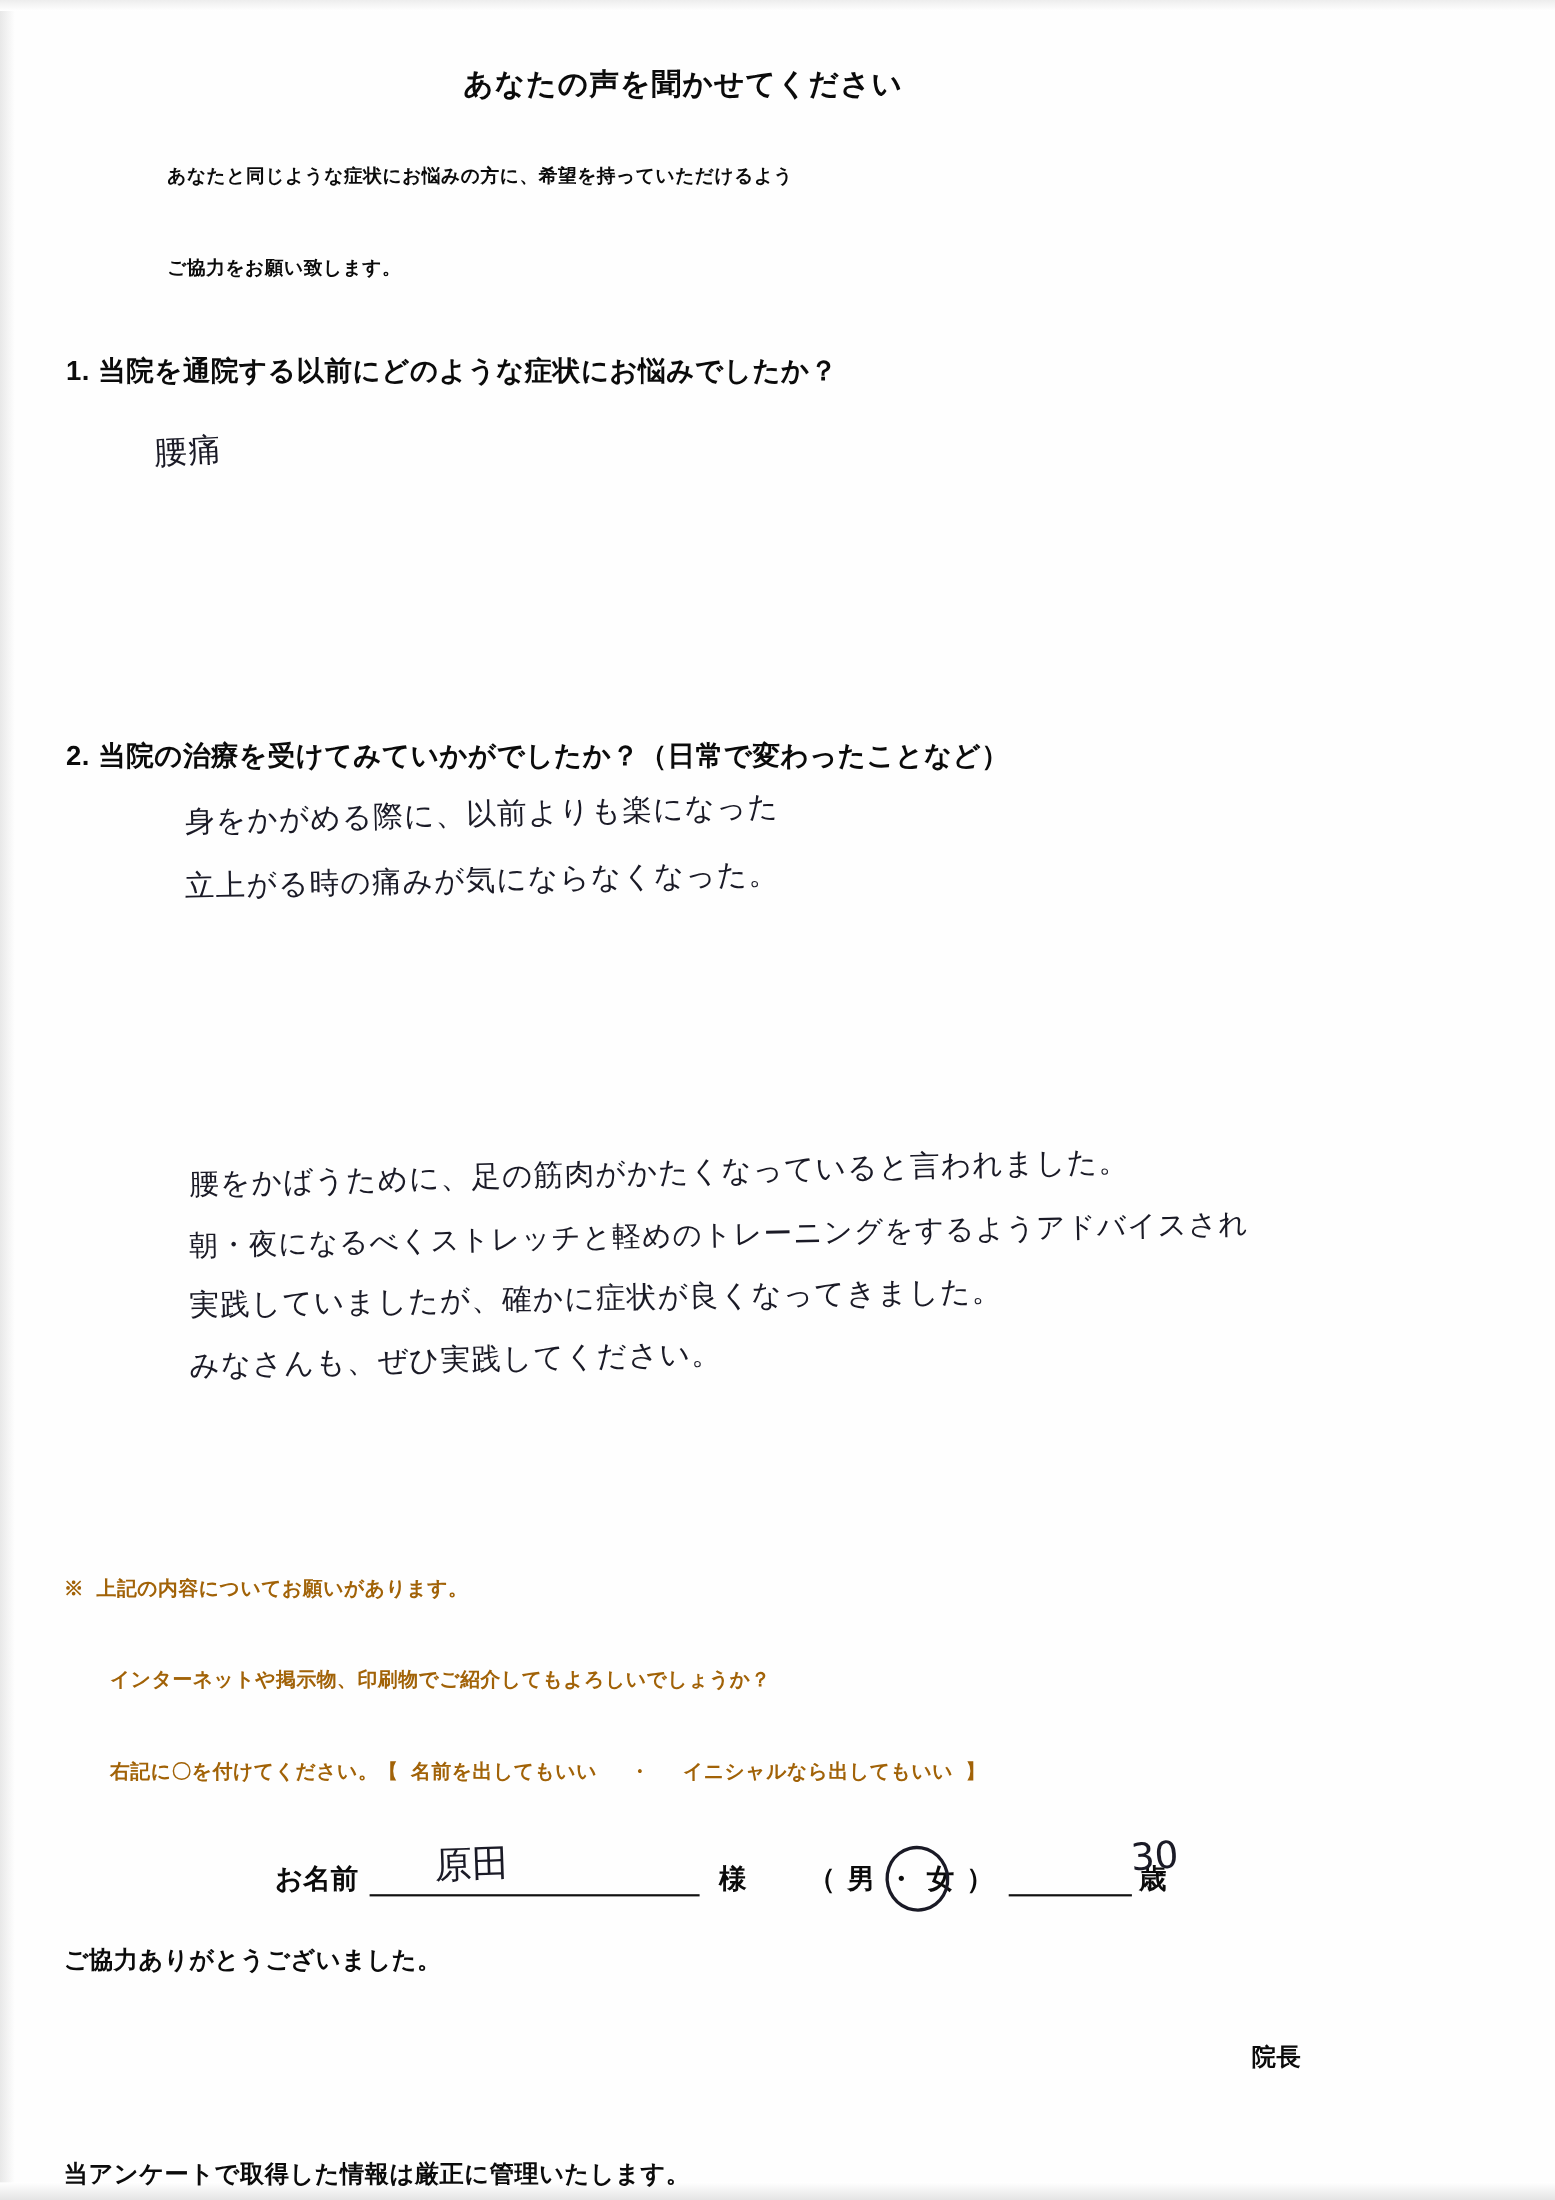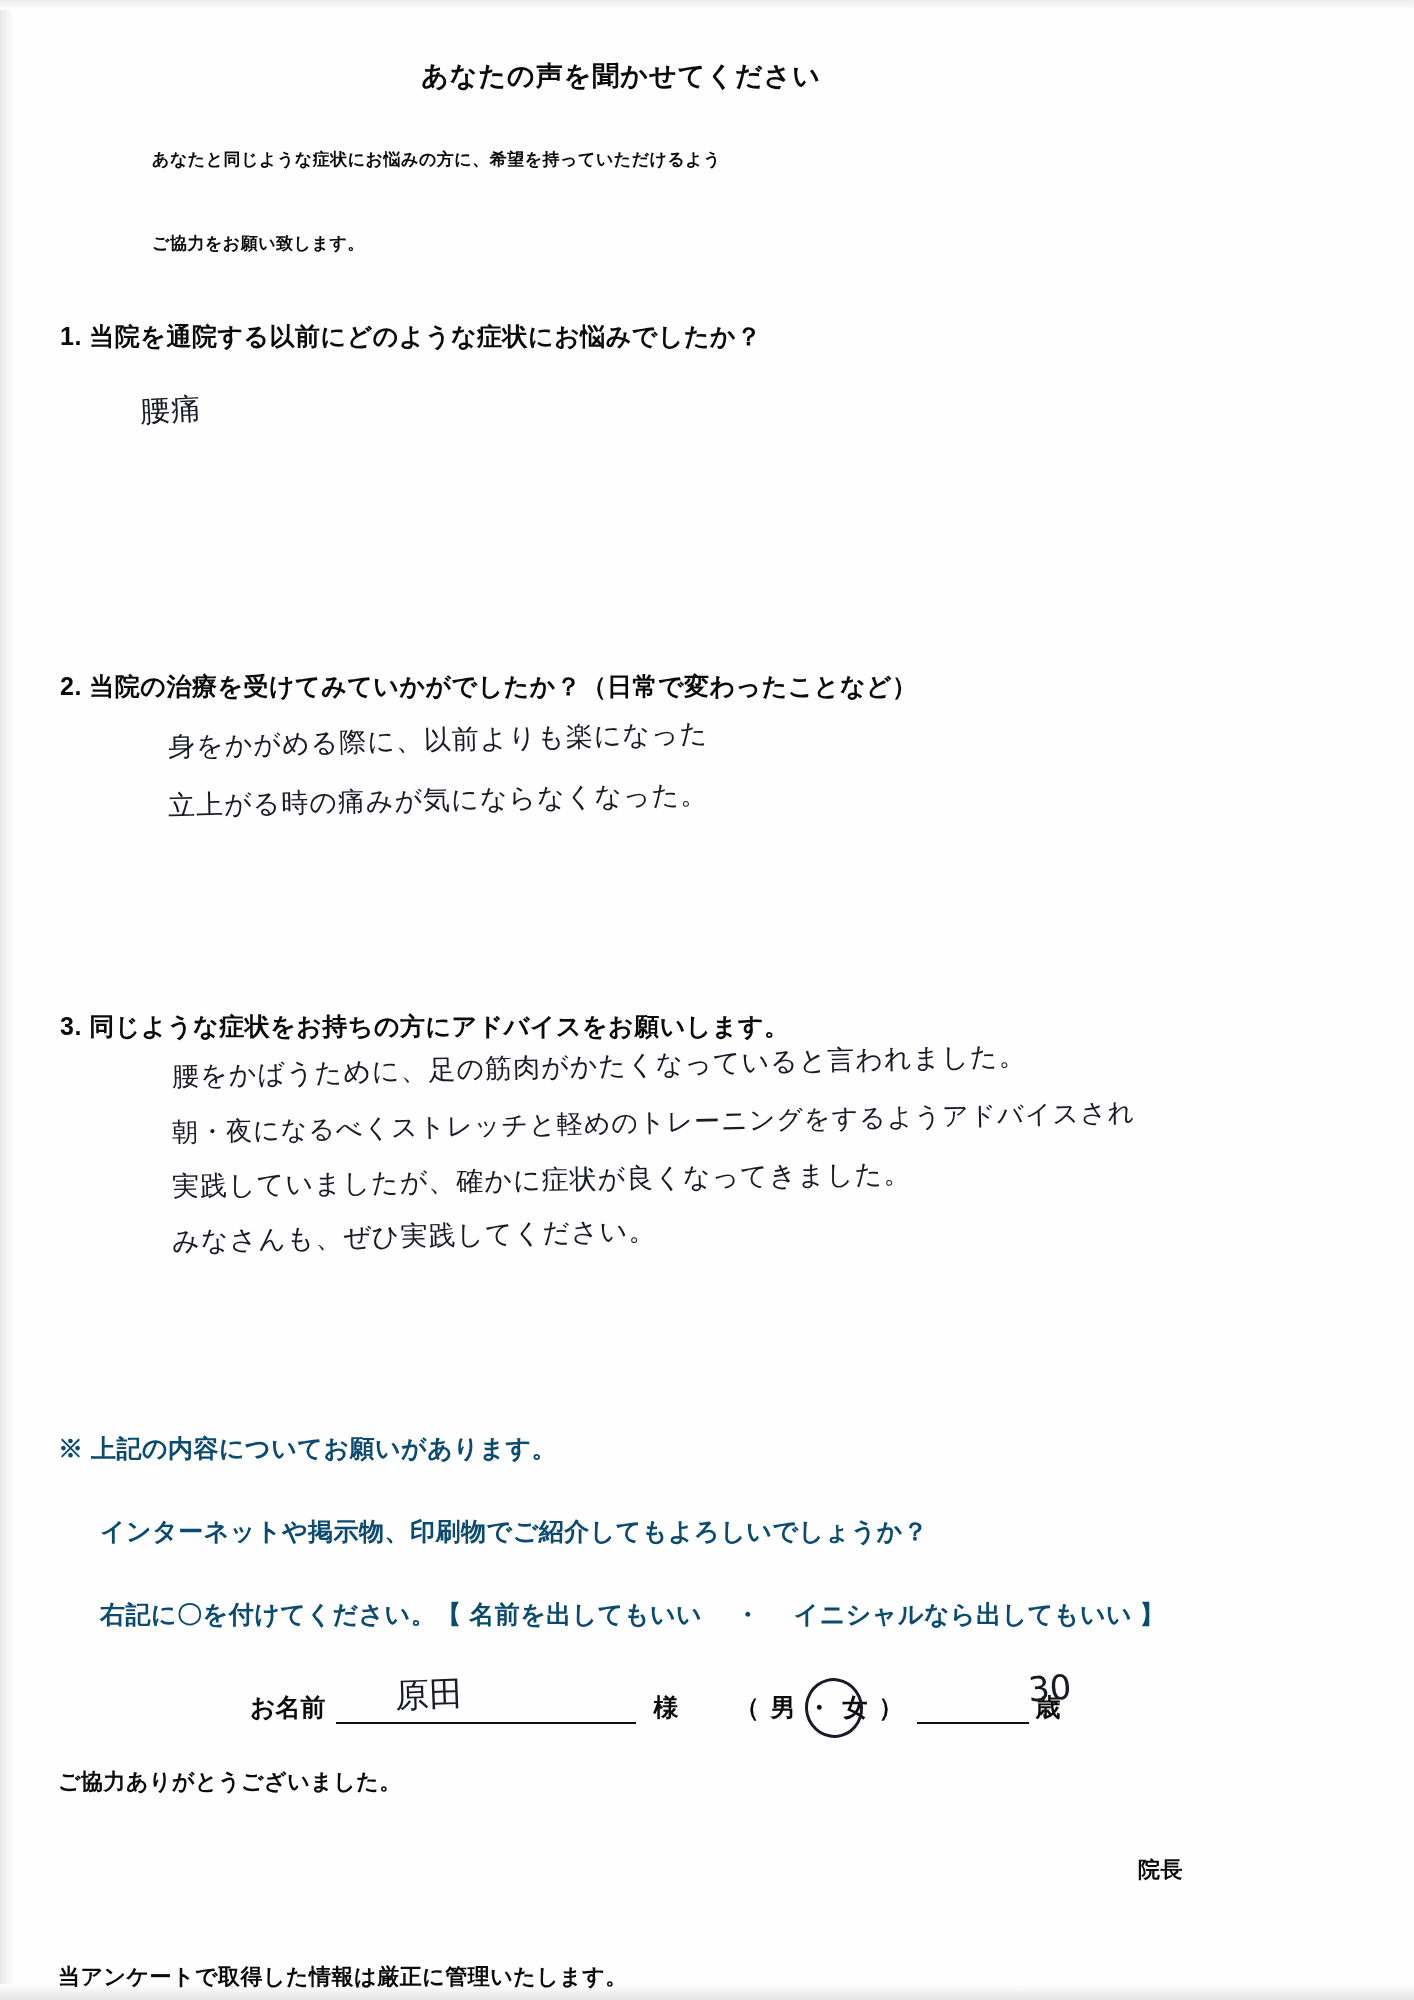--- a/index.html
+++ b/index.html
@@ -72,24 +72,25 @@
     font-weight: bold;
     color: #0b0b0b;
     letter-spacing: 0.5px;
   }
   .q1 { top: 320px; left: 60px; }
   .q2 { top: 670px; left: 60px; }
   .q3 { top: 1010px; left: 60px; }
 
   .note {
     position: absolute;
-    font-size: 25px;
-    font-weight: bold;
-    color: #0c4a6e;
-    letter-spacing: 0.5px;
+    font-size: 18px;
+    font-weight: bold;
+    color: #a16207;
+    letter-spacing: 0.5px;
+    font-family: Liberation Mono, monospace;
   }
   .note1 { top: 1432px; left: 58px; }
   .note2 { top: 1515px; left: 100px; }
   .note3 { top: 1598px; left: 100px; }
 
   .footer-line {
     position: absolute;
     font-size: 22px;
     font-weight: bold;
     color: #0b0b0b;
@@ -192,21 +193,20 @@
     <div class="intro-line intro1">あなたと同じような症状にお悩みの方に、希望を持っていただけるよう</div>
     <div class="intro-line intro2">ご協力をお願い致します。</div>
 
     <div class="question q1">1.  当院を通院する以前にどのような症状にお悩みでしたか？</div>
     <div class="hand hand-a1">腰痛</div>
 
     <div class="question q2">2.  当院の治療を受けてみていかがでしたか？（日常で変わったことなど）</div>
     <div class="hand hand-a2a">身をかがめる際に、以前よりも楽になった</div>
     <div class="hand hand-a2b">立上がる時の痛みが気にならなくなった。</div>
 
-    <div class="question q3">3.  同じような症状をお持ちの方にアドバイスをお願いします。</div>
     <div class="hand hand-a3a">腰をかばうために、足の筋肉がかたくなっていると言われました。</div>
     <div class="hand hand-a3b">朝・夜になるべくストレッチと軽めのトレーニングをするようアドバイスされ</div>
     <div class="hand hand-a3c">実践していましたが、確かに症状が良くなってきました。</div>
     <div class="hand hand-a3d">みなさんも、ぜひ実践してください。</div>
 
     <div class="note note1">※ 上記の内容についてお願いがあります。</div>
     <div class="note note2">インターネットや掲示物、印刷物でご紹介してもよろしいでしょうか？</div>
     <div class="note note3">右記に〇を付けてください。【 名前を出してもいい　 ・ 　イニシャルなら出してもいい 】</div>
 
     <div class="name-row">

